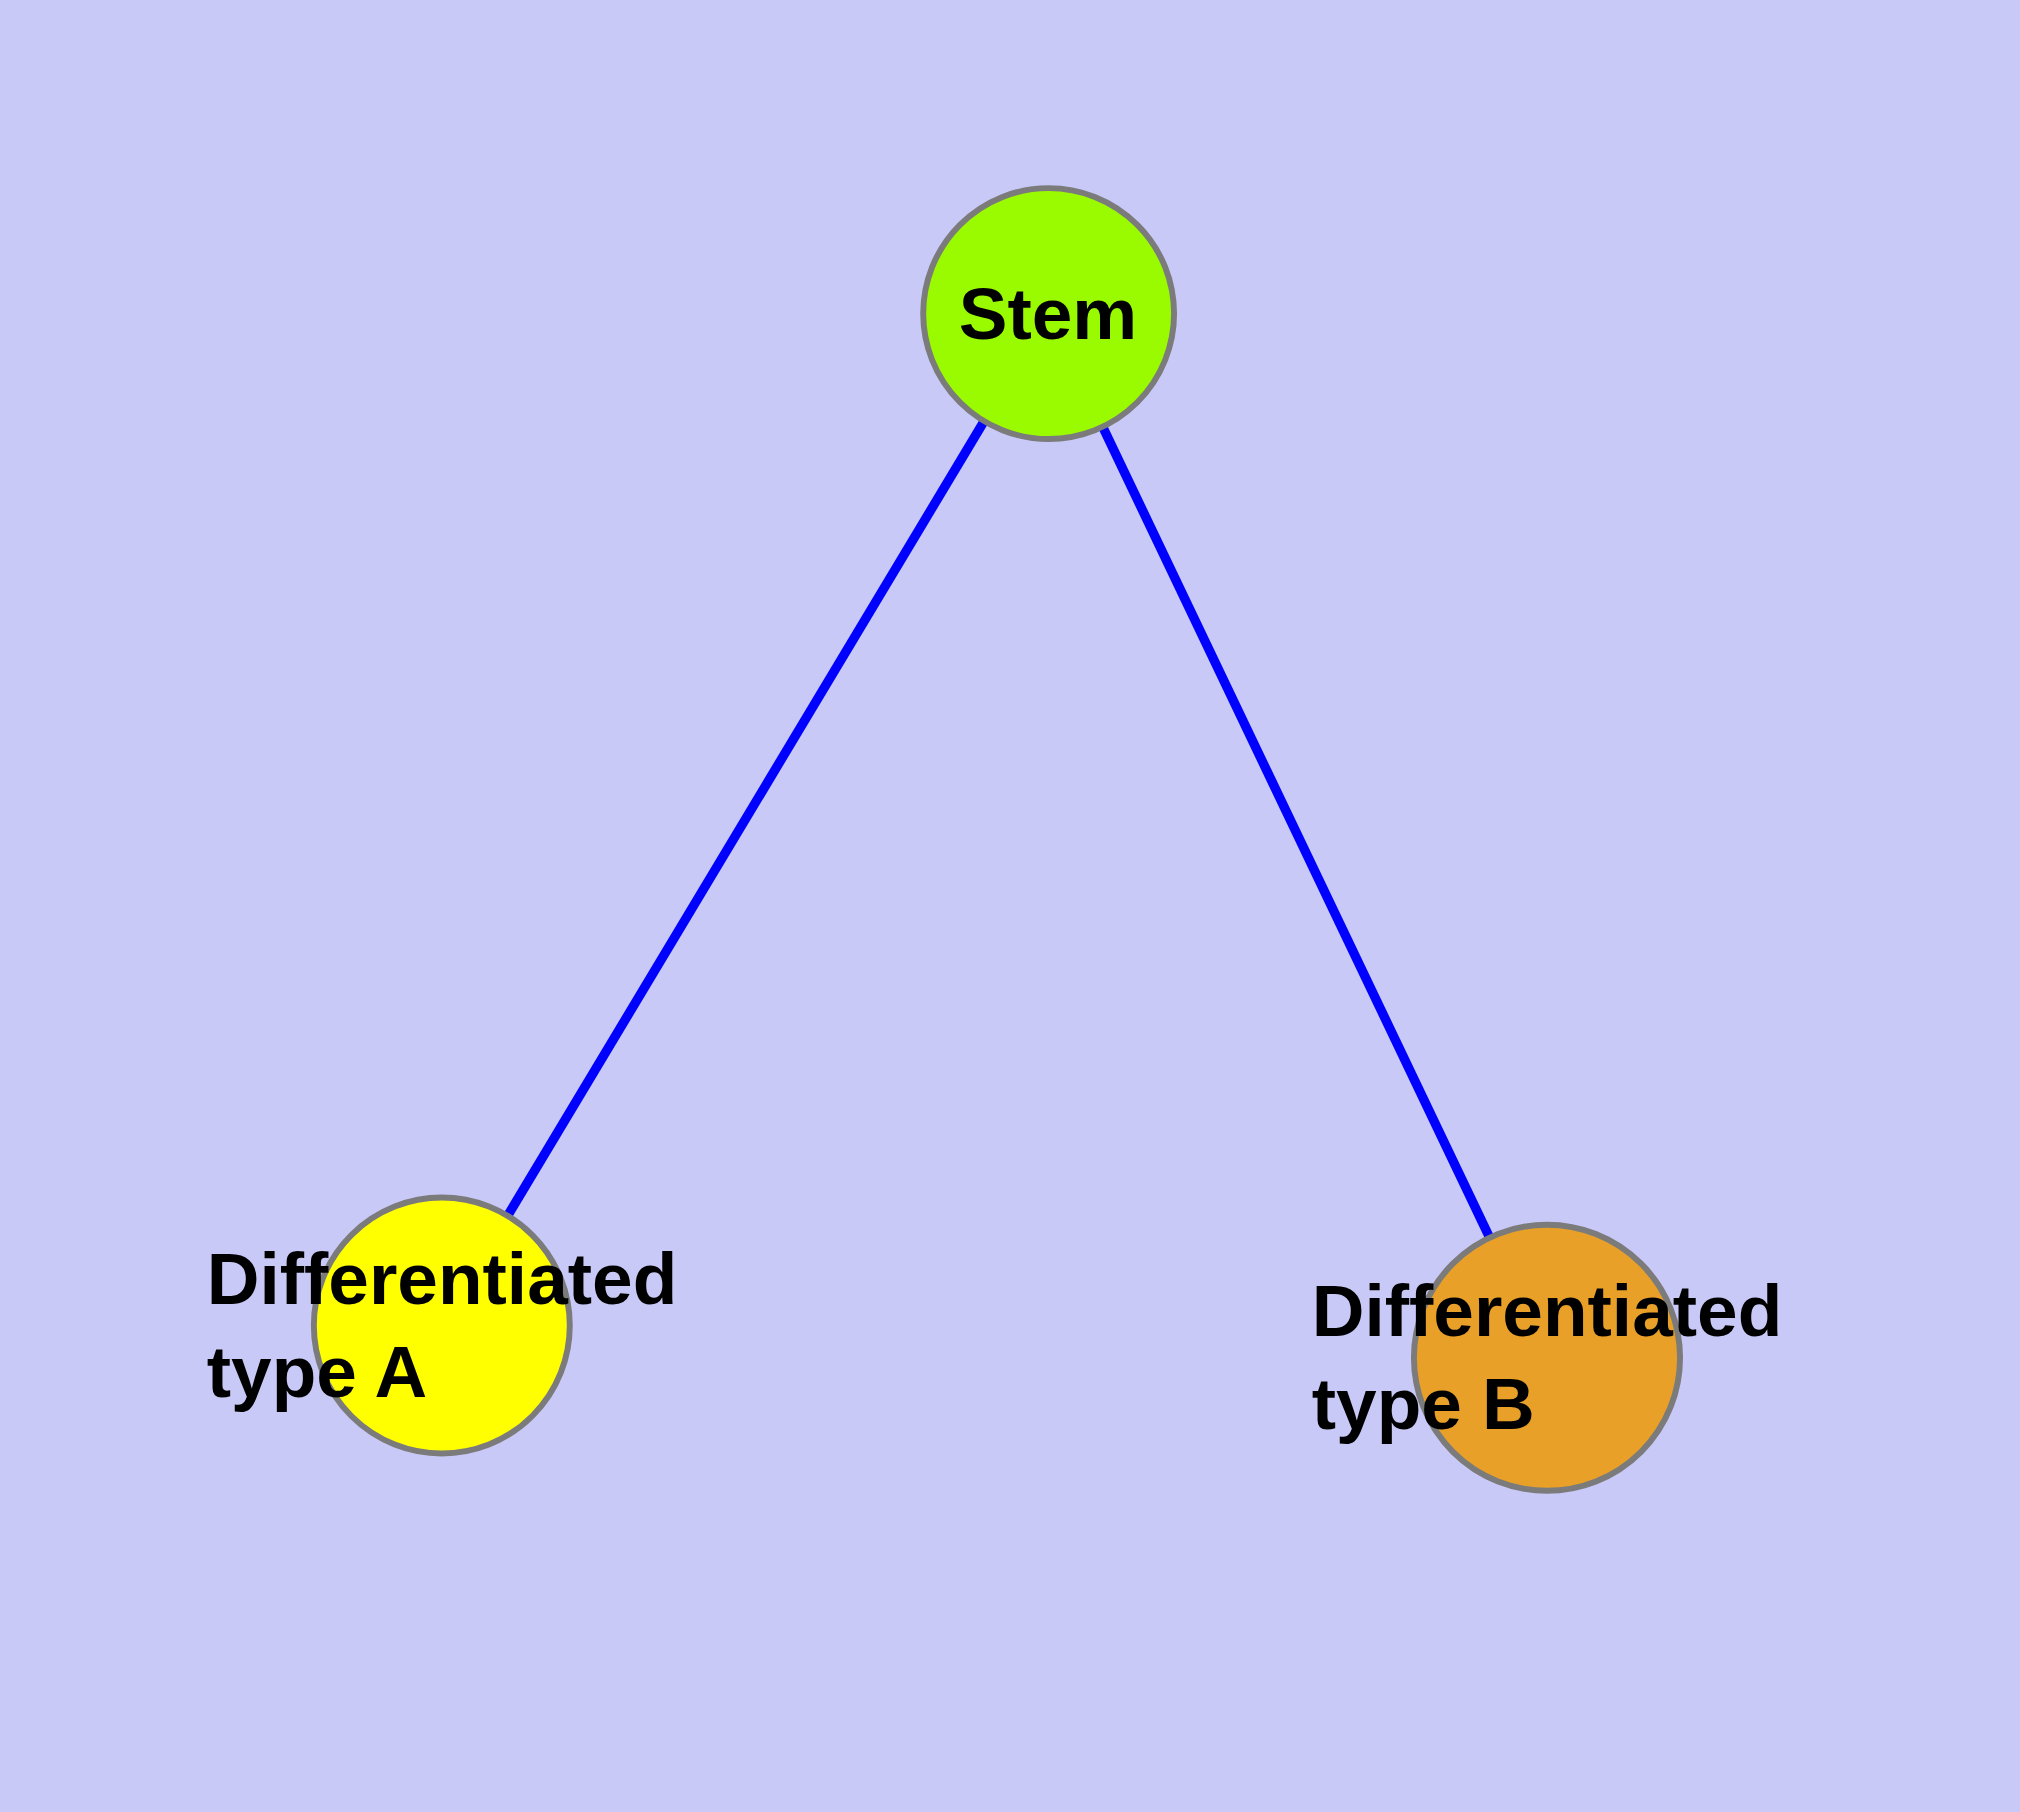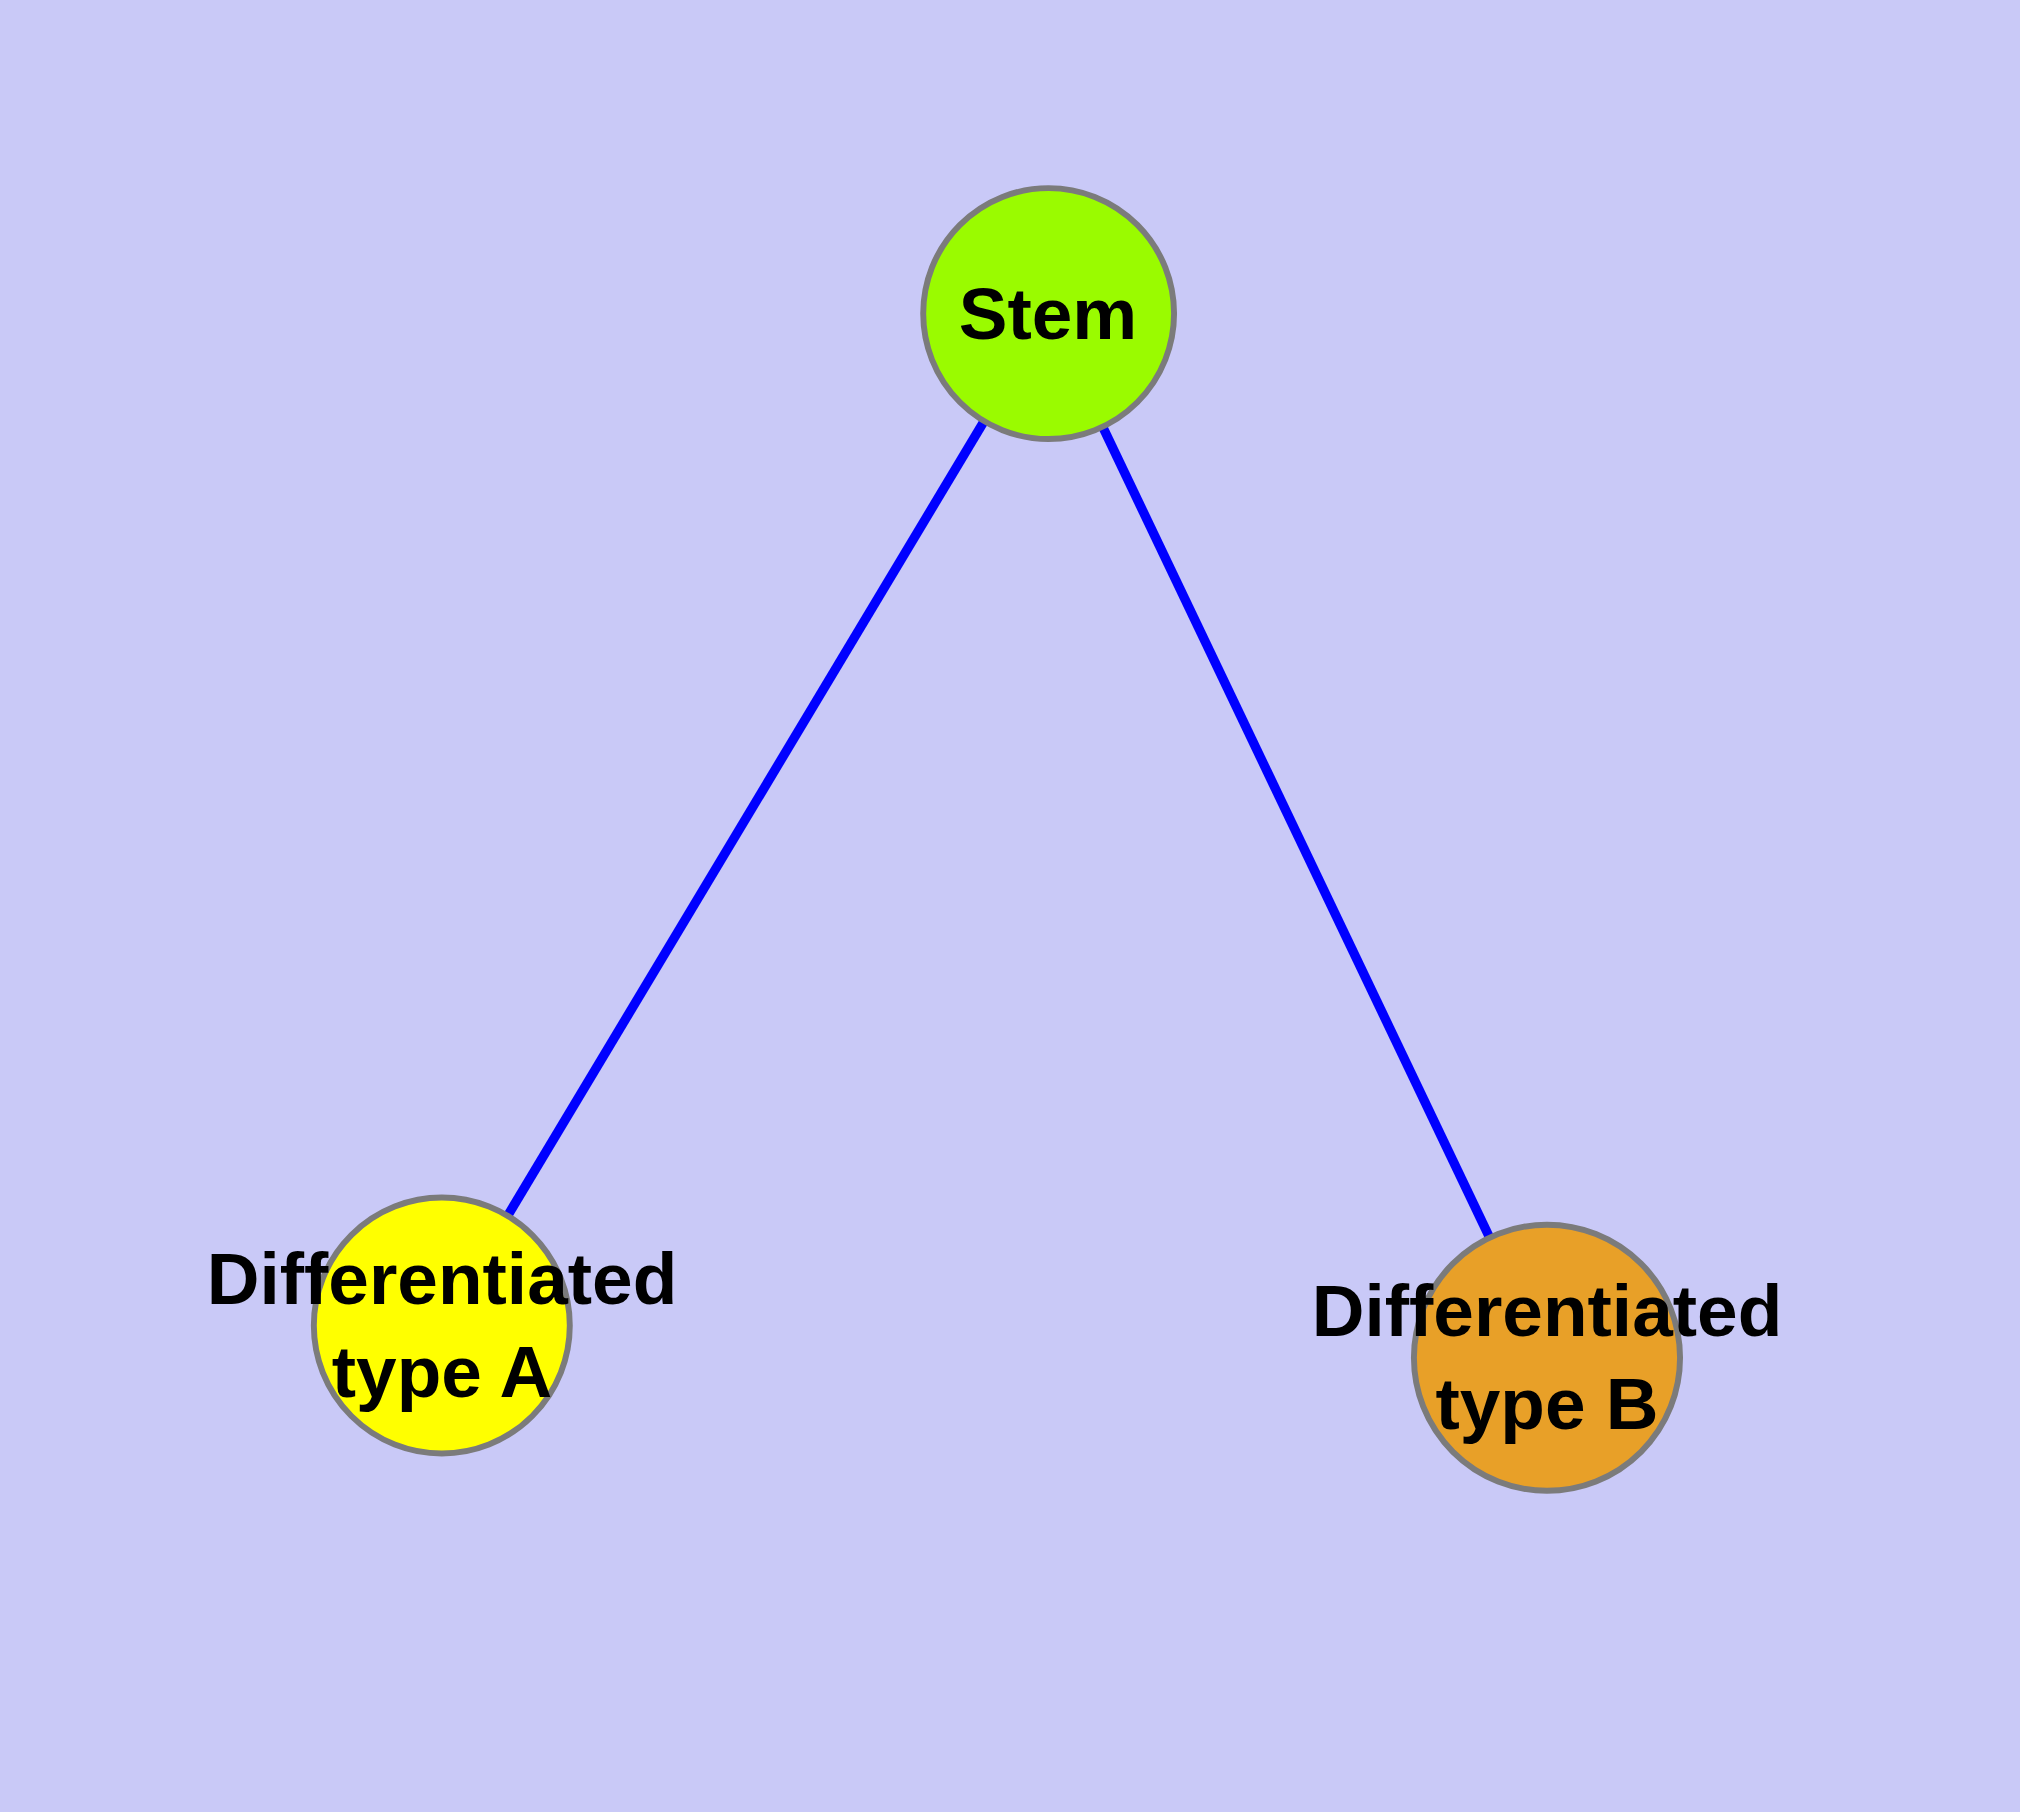--- a/index.html
+++ b/index.html
@@ -17,21 +17,21 @@
     top: 0;
   }
   .node-label {
     position: absolute;
     transform: translate(-50%, -50%);
     font-weight: bold;
     font-size: 73px;
     line-height: 1.27;
     color: #000000;
     white-space: pre-line;
-    text-align: center;
+    text-align: left;
     pointer-events: none;
   }
 </style>
 </head>
 <body style="background: rgb(201, 201, 247);">
 
 <div id="canvas" style="width: 2021px; height: 1812px; background: rgb(201, 201, 247);">
 
   <svg id="edge-node-layer" xmlns="http://www.w3.org/2000/svg" width="2021" height="1812" viewBox="0 0 2384 2138">
     <line class="edge" x1="1237" y1="370" x2="521" y2="1564" stroke="#0000FF" stroke-width="11"></line>

